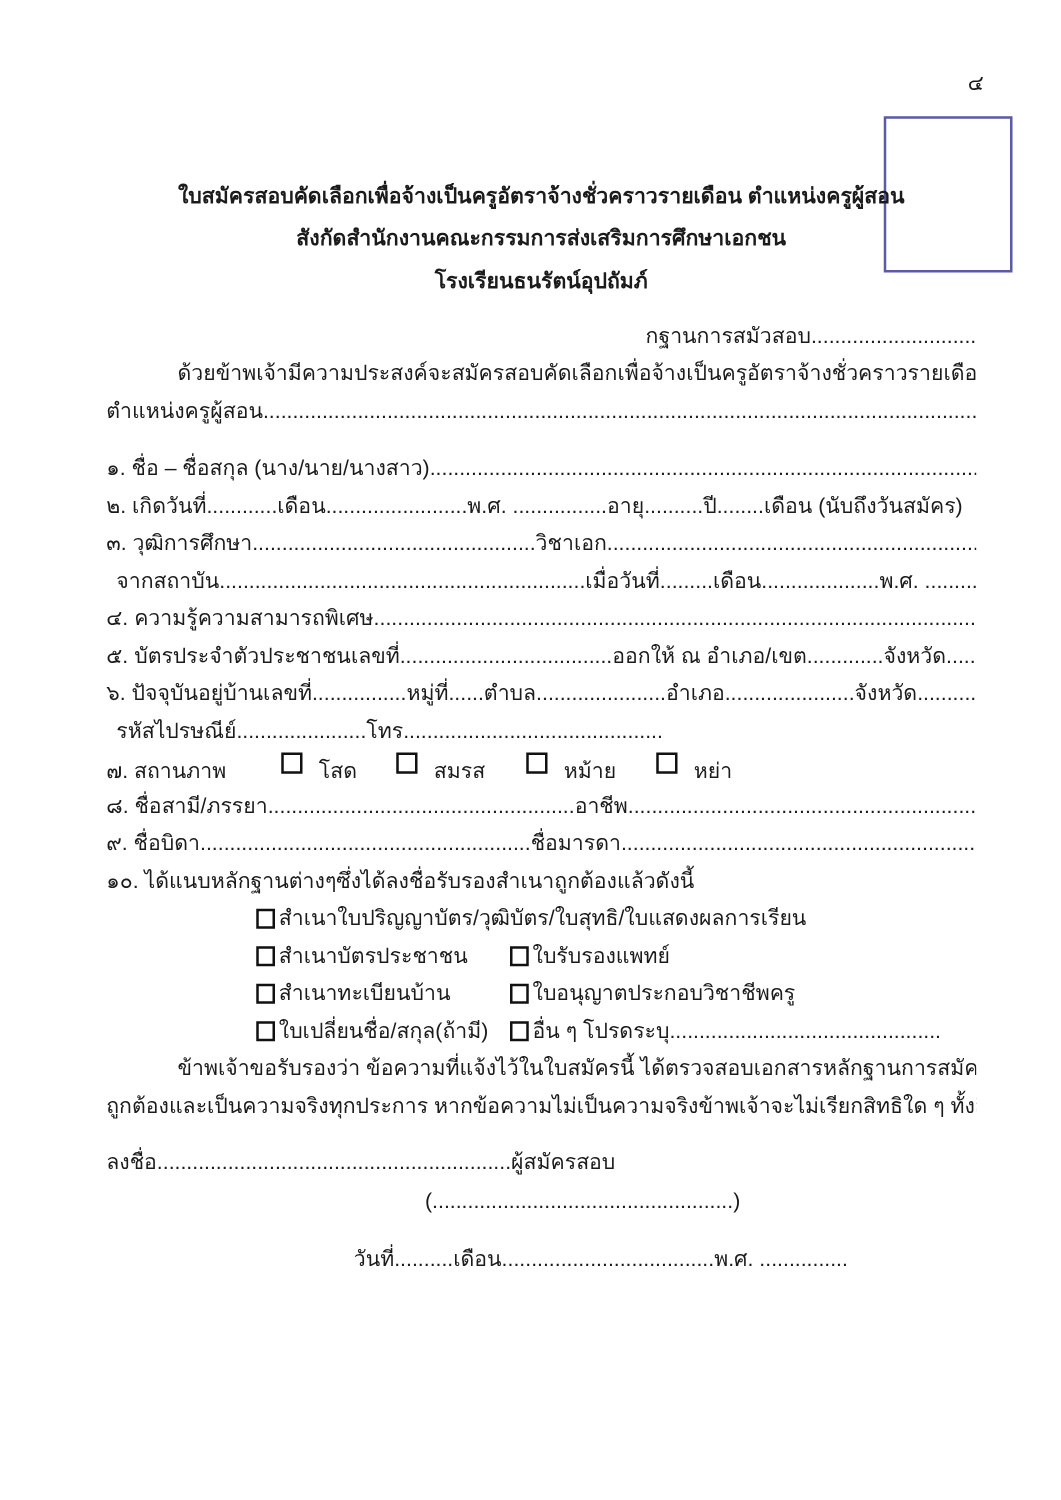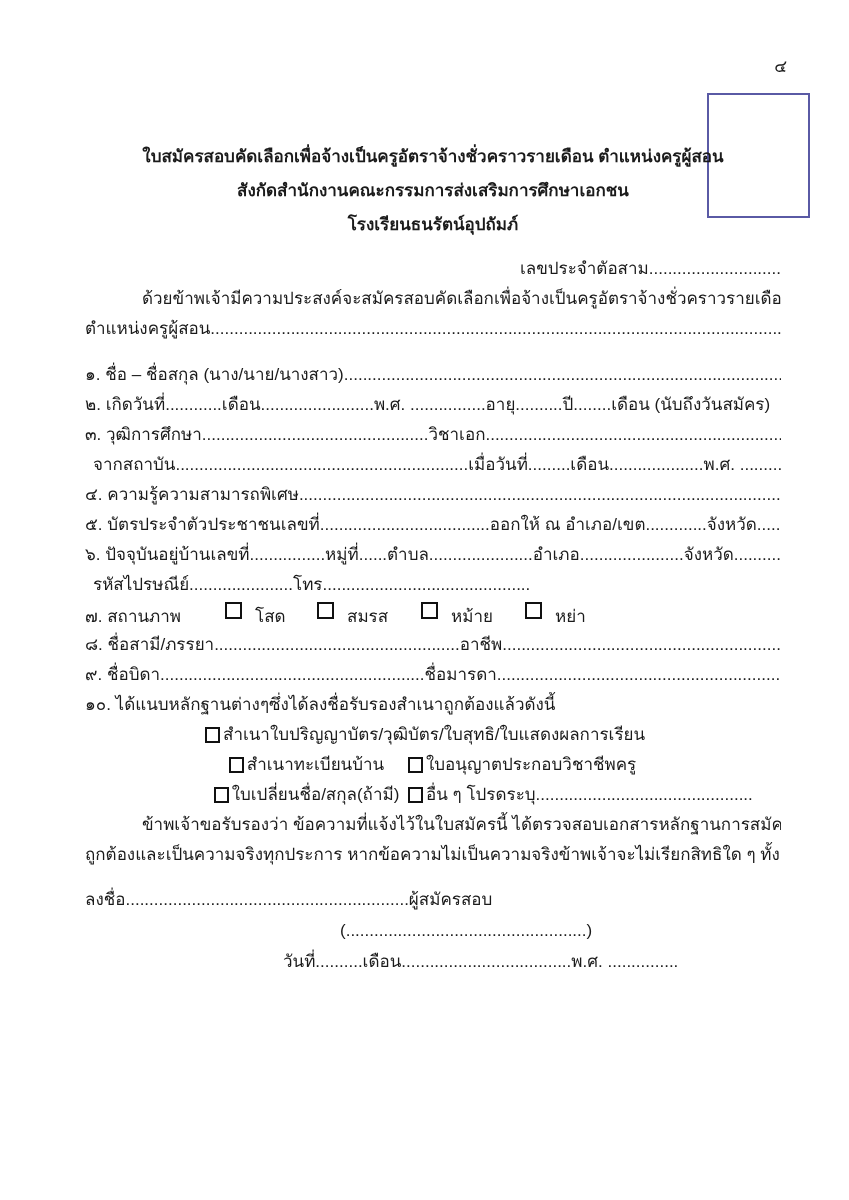--- a/index.html
+++ b/index.html
@@ -63,47 +63,47 @@
     width: 13px;
     height: 13px;
     border: 2px solid #111;
     background: #fff;
     flex: 0 0 auto;
   }
   .cb.lg { margin-right: 13px; }
   .cb.sm { width: 11px; height: 12px; margin-right: 3px; vertical-align: -2px; }
   
   .doc-row { display: flex; padding-left: 120px; line-height: 30px; white-space: nowrap; }
-  .doc-col1 { display: inline-flex; align-items: center; width: 203px; flex: 0 0 auto; justify-content: center; }
+  .doc-col1 { display: inline-flex; align-items: center; width: 203px; flex: 0 0 auto; }
   .doc-col1.wide { width: auto; }
   .doc-col2 { display: inline-flex; align-items: center; overflow: hidden; }
   
   .sig-line { line-height: 31px; white-space: nowrap; }
   .sig-sign { }
   .sig-name { margin-left: 255px; }
-  .sig-date { margin-left: 198px; }
+  .sig-date { margin-left: 198px; margin-top: 16px; }
 </style>
 </head>
 <body>
 
 <div class="sheet">
 
   <div class="page-number">๔</div>
 
   <div class="photo-box" style="border-color: rgb(90, 90, 165);"></div>
 
   <div class="content">
 
     <div class="title">
       <div>ใบสมัครสอบคัดเลือกเพื่อจ้างเป็นครูอัตราจ้างชั่วคราวรายเดือน ตำแหน่งครูผู้สอน</div>
       <div>สังกัดสำนักงานคณะกรรมการส่งเสริมการศึกษาเอกชน</div>
       <div>โรงเรียนธนรัตน์อุปถัมภ์</div>
     </div>
 
-    <div class="line right">เลขประจำตัอสาม............................</div>
+    <div class="line right">กฐานการสมัวสอบ............................</div>
 
 
     <div class="line indent">ด้วยข้าพเจ้ามีความประสงค์จะสมัครสอบคัดเลือกเพื่อจ้างเป็นครูอัตราจ้างชั่วคราวรายเดือน</div>
     <div class="line">ตำแหน่งครูผู้สอน................................................................................................................................................................................................</div>
 
     <div class="gap"></div>
 
     <div class="line">๑. ชื่อ – ชื่อสกุล (นาง/นาย/นางสาว)............................................................................................................................................................</div>
     <div class="line">๒. เกิดวันที่............เดือน........................พ.ศ. ................อายุ..........ปี........เดือน (นับถึงวันสมัคร)</div>
     <div class="line">๓. วุฒิการศึกษา................................................วิชาเอก..........................................................................................</div>
@@ -139,20 +139,30 @@
 
     <div class="doc-row">
       <span class="doc-col1 wide">
         <span class="cb sm"></span>
         <span>สำเนาใบปริญญาบัตร/วุฒิบัตร/ใบสุทธิ/ใบแสดงผลการเรียน</span>
       </span>
     </div>
     <div class="doc-row">
       <span class="doc-col1">
         <span class="cb sm"></span>
+        <span>สำเนาบัตรประชาชน</span>
+      </span>
+      <span class="doc-col2">
+        <span class="cb sm"></span>
+        <span>ใบรับรองแพทย์</span>
+      </span>
+    </div>
+    <div class="doc-row">
+      <span class="doc-col1">
+        <span class="cb sm"></span>
         <span>สำเนาทะเบียนบ้าน</span>
       </span>
       <span class="doc-col2">
         <span class="cb sm"></span>
         <span>ใบอนุญาตประกอบวิชาชีพครู</span>
       </span>
     </div>
     <div class="doc-row">
       <span class="doc-col1">
         <span class="cb sm"></span>

